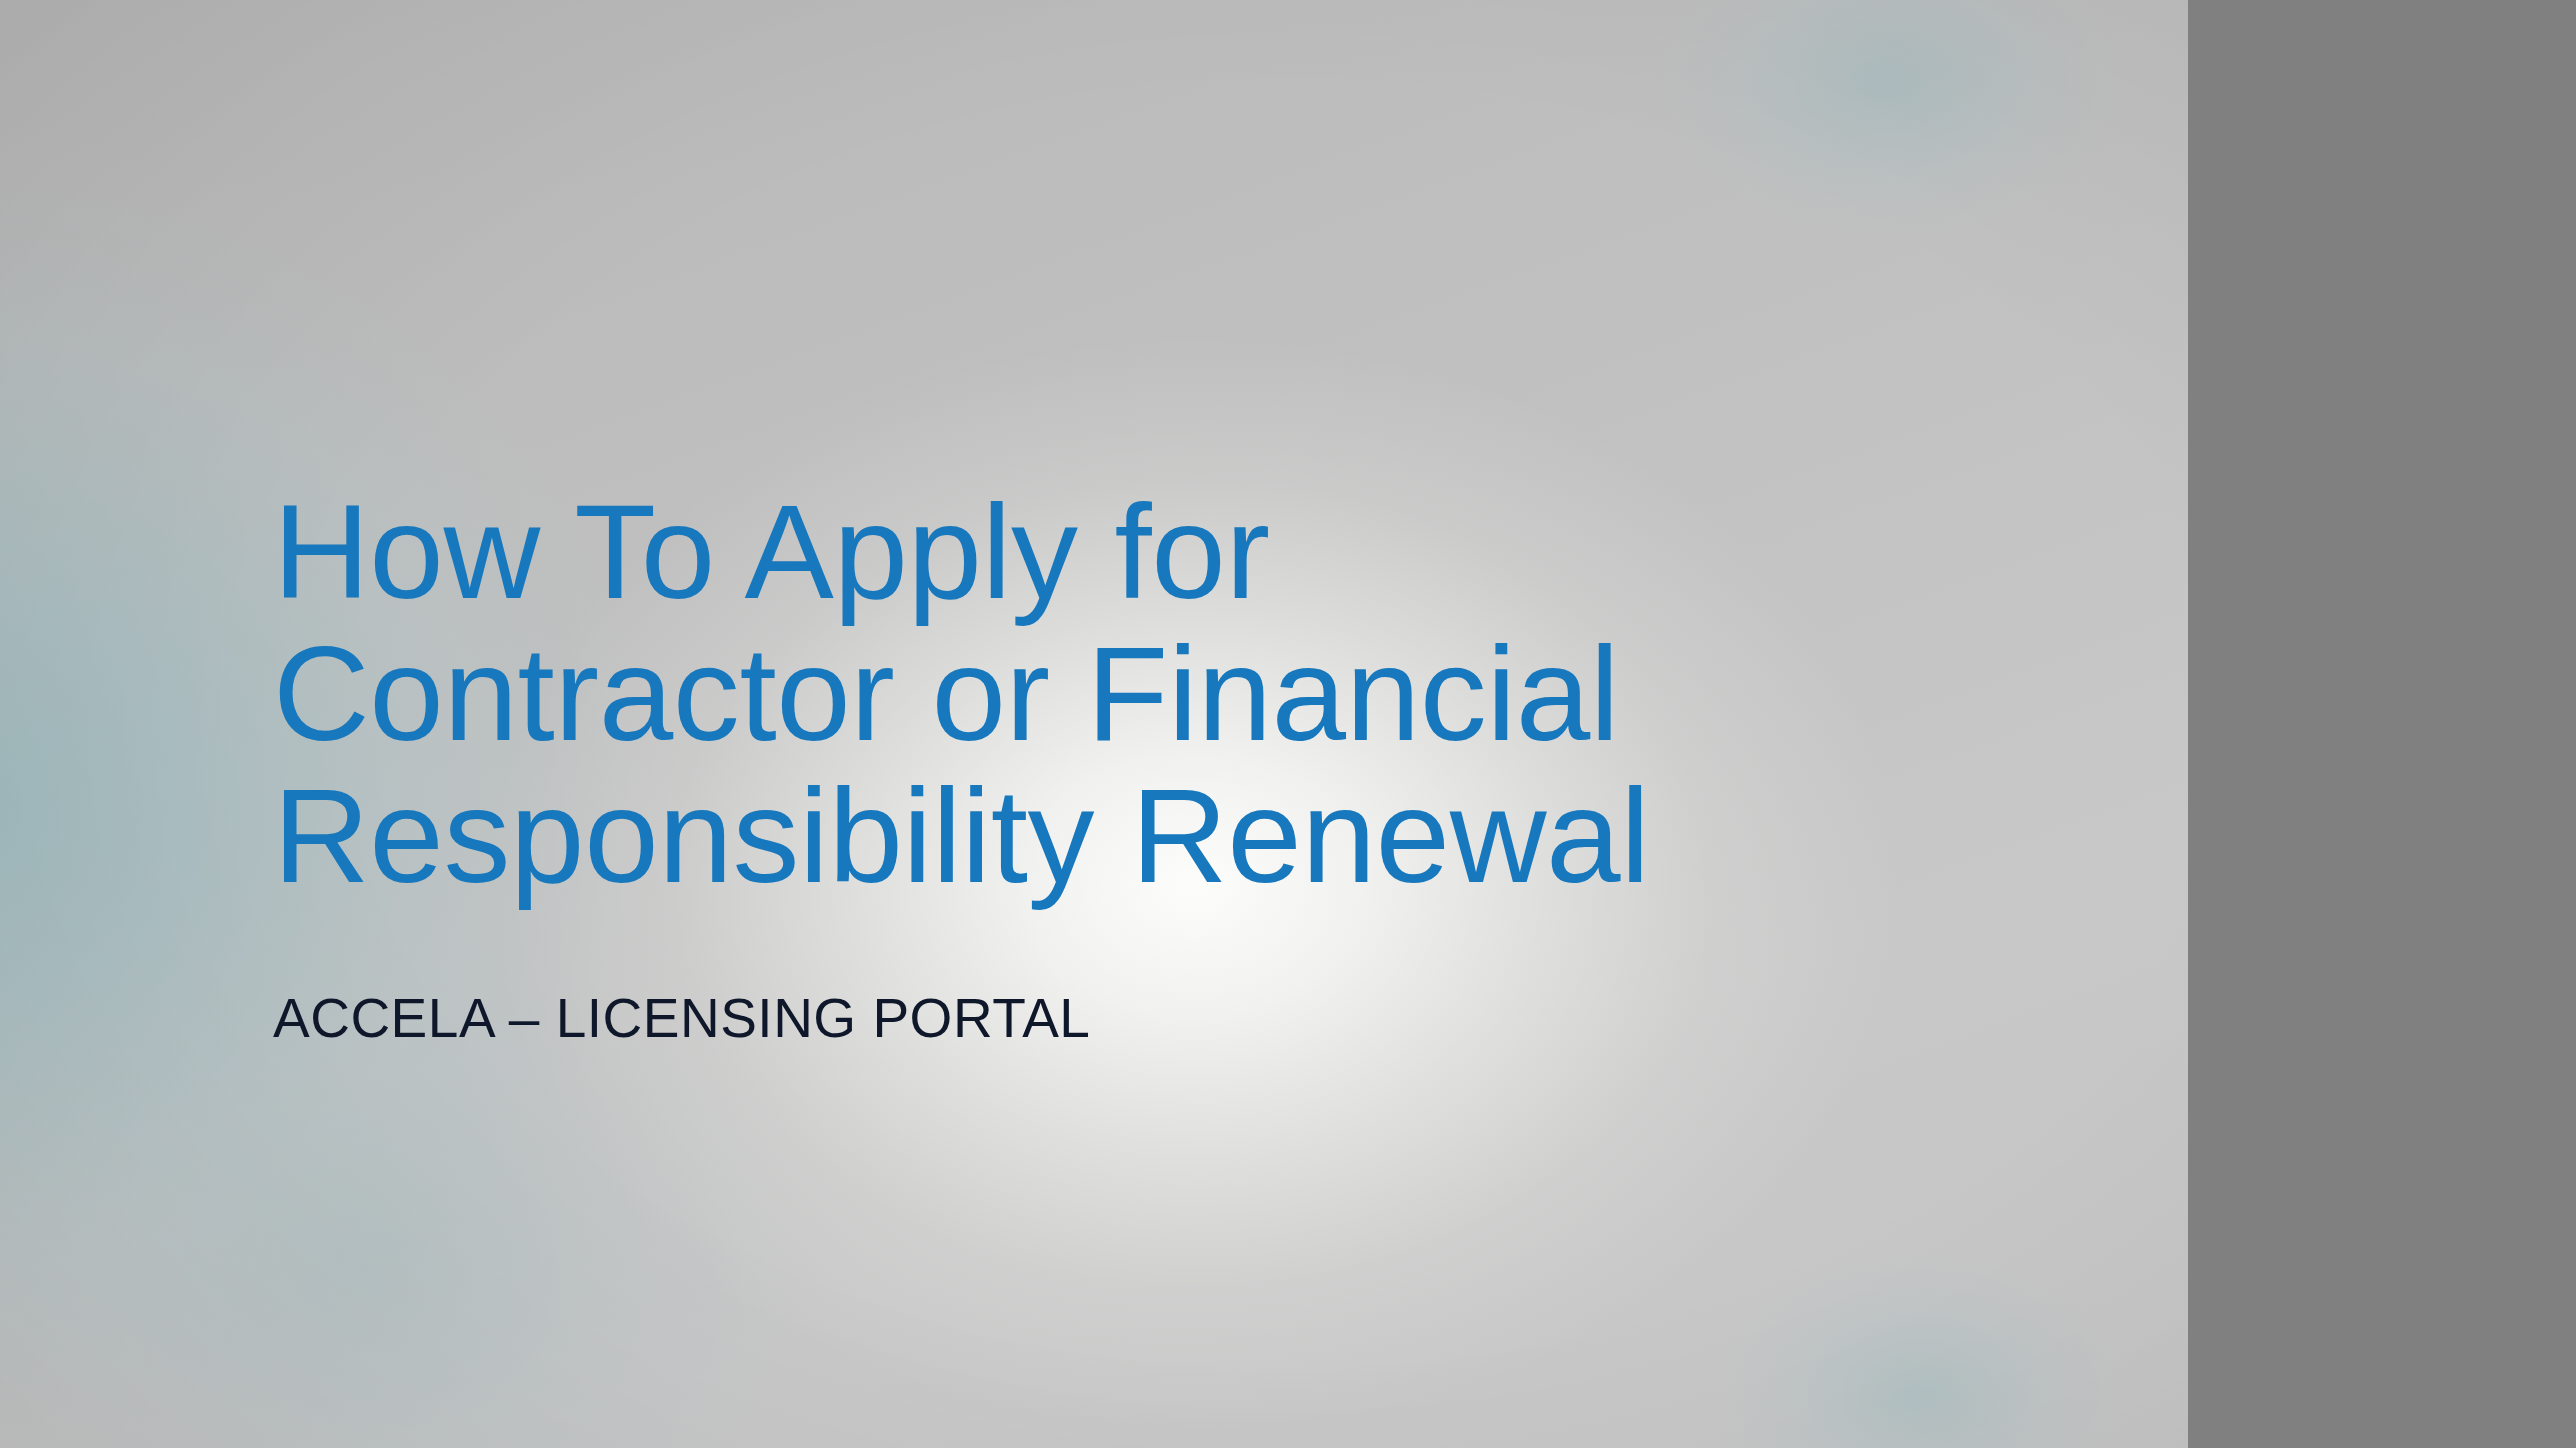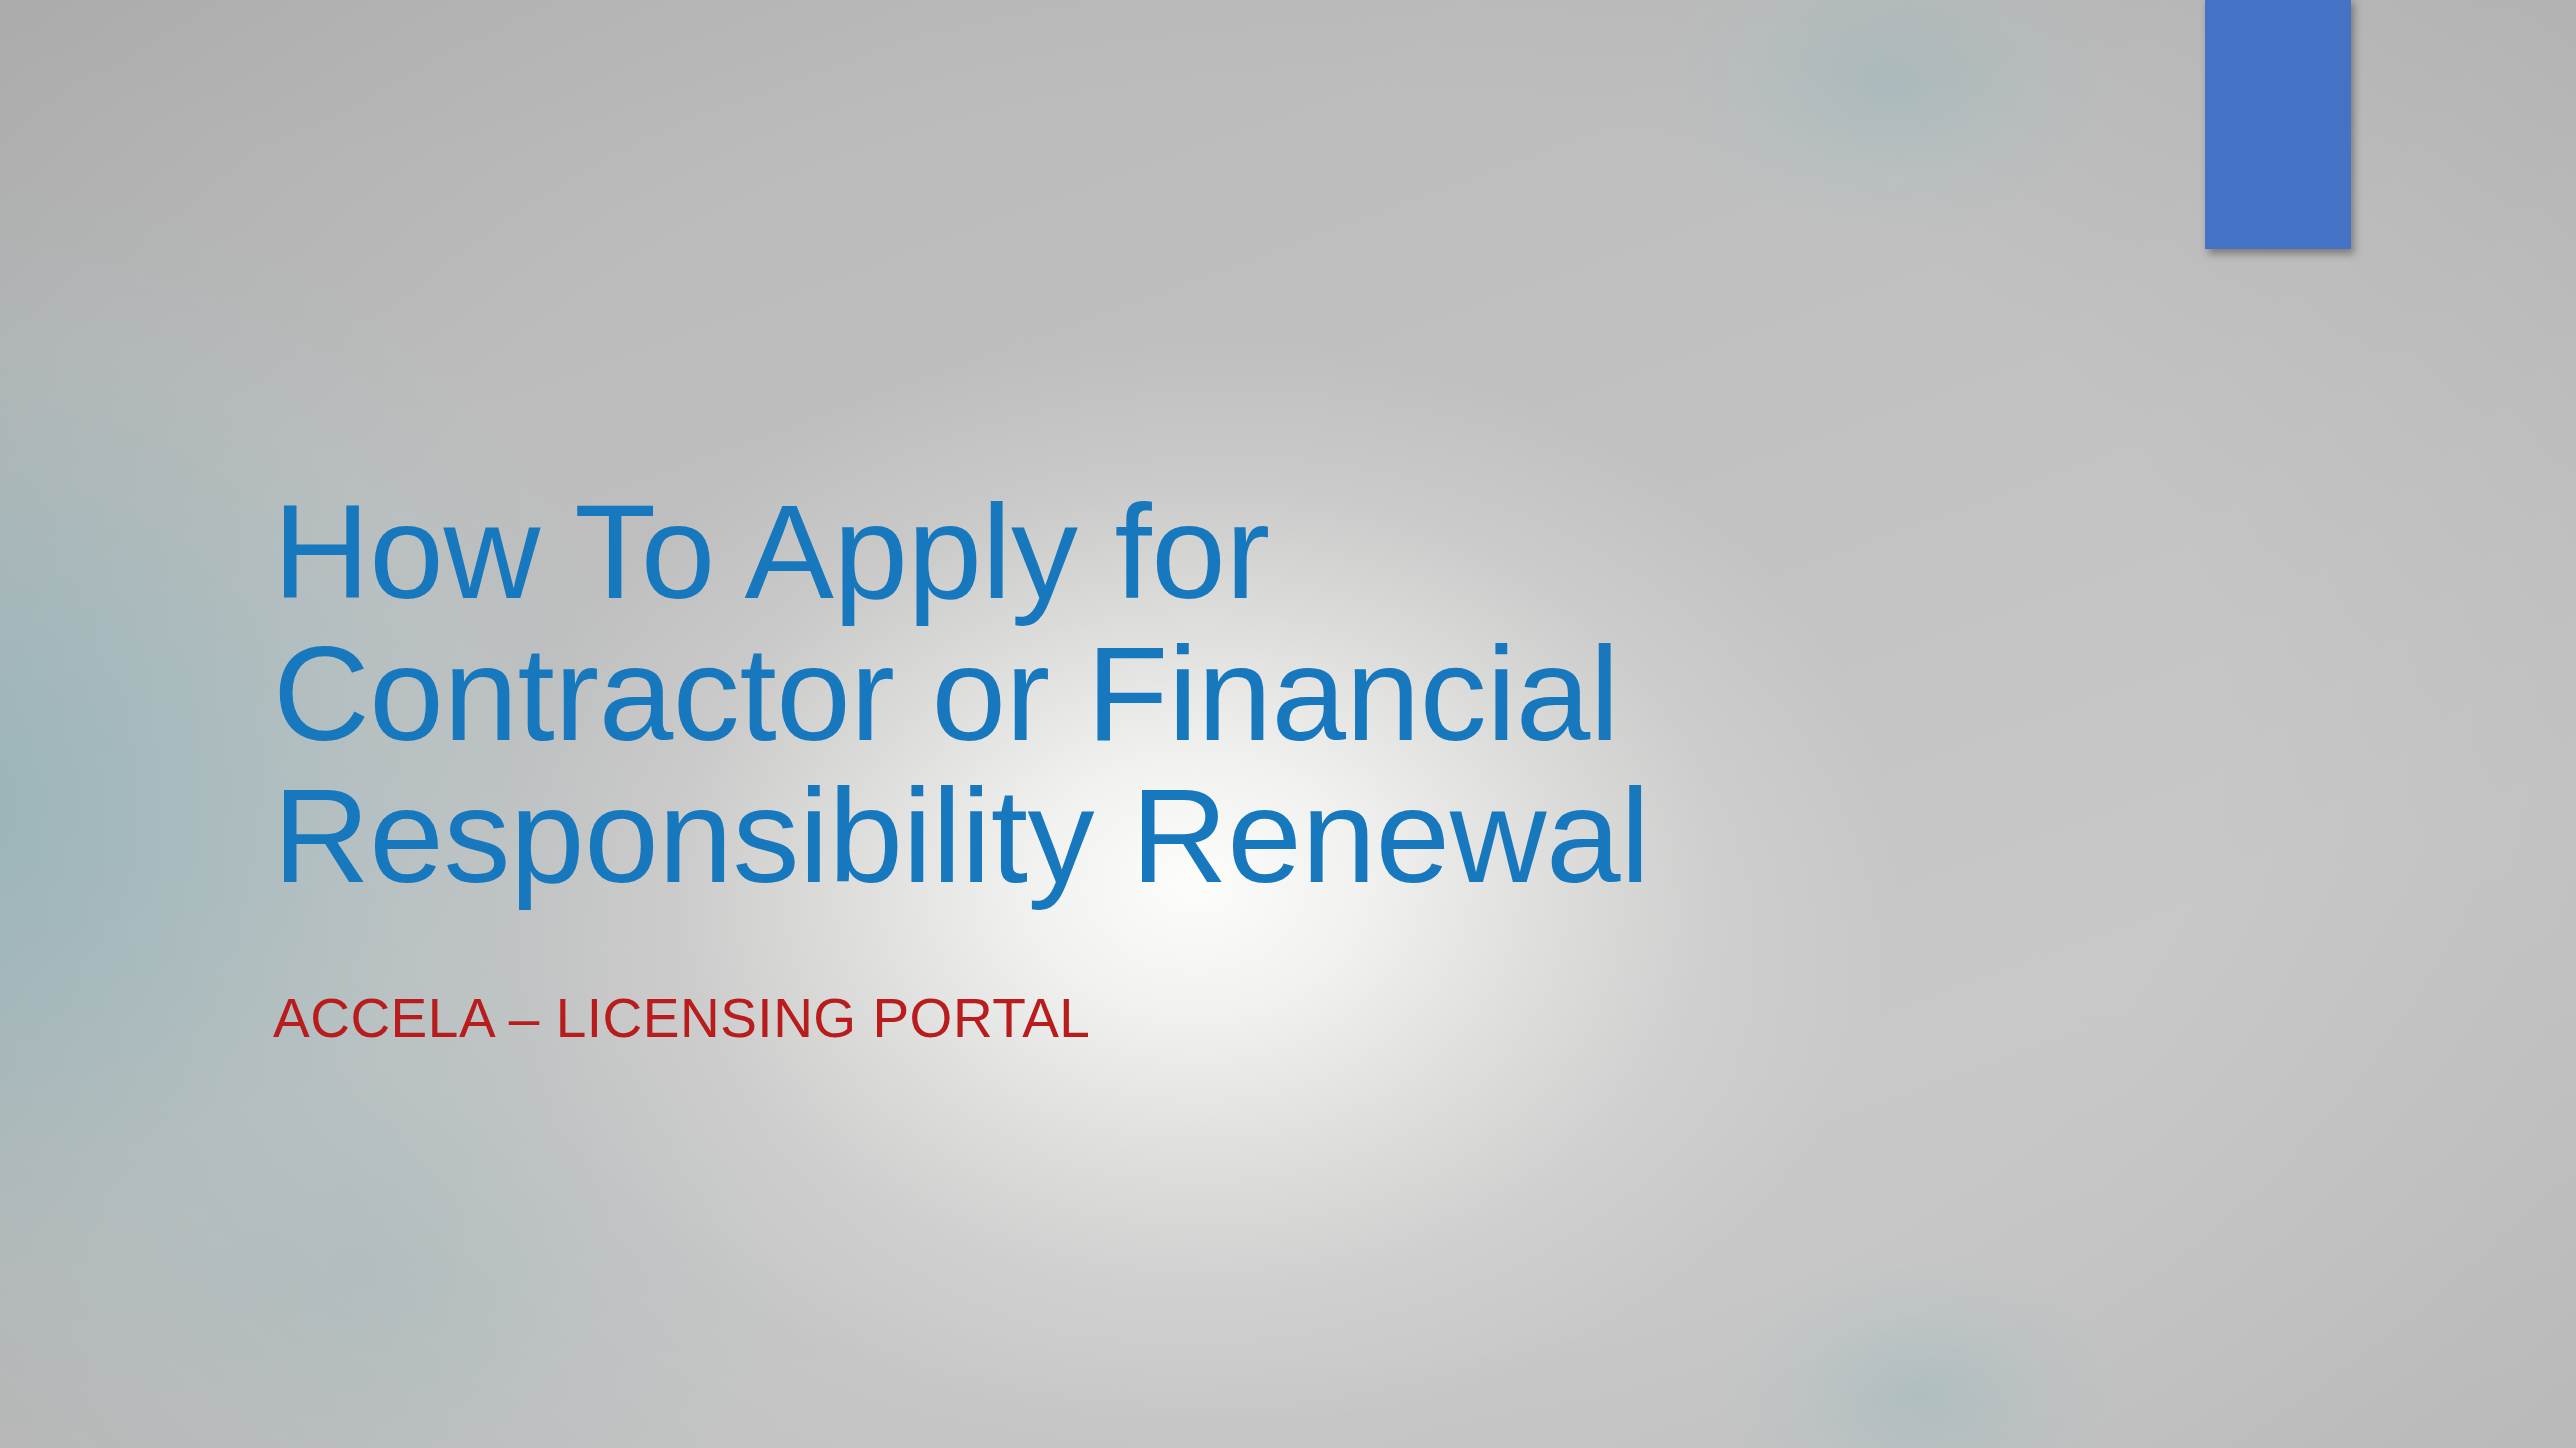--- a/index.html
+++ b/index.html
@@ -4,21 +4,21 @@
 <title>Presentation Title Slide</title>
 <style>
   html, body {
     margin: 0;
     padding: 0;
     background: #808080;
   }
 
   #slide {
     position: relative;
-    width: 2576px;
+    width: 2188px;
     height: 1449px;
     overflow: hidden;
     background: #c3c3c3;
     font-family: "Liberation Sans", sans-serif;
   }
 
   
   .bg-layer {
     position: absolute;
     inset: 0;
@@ -124,21 +124,21 @@
   }
 
   .slide-subtitle {
     margin: 0;
     padding-top: 83px;
     font-family: "Liberation Sans", sans-serif;
     font-weight: 400;
     font-size: 55px;
     line-height: 57px;
     letter-spacing: 0.5px;
-    color: #b91c1c;
+    color: #0f172a;
   }
 </style>
 </head>
 <body>
 
 <div id="slide">
 
   <div class="bg-layer bg-base"></div>
   <div class="bg-layer bg-teal-left"></div>
   <div class="bg-layer bg-teal-mid"></div>

